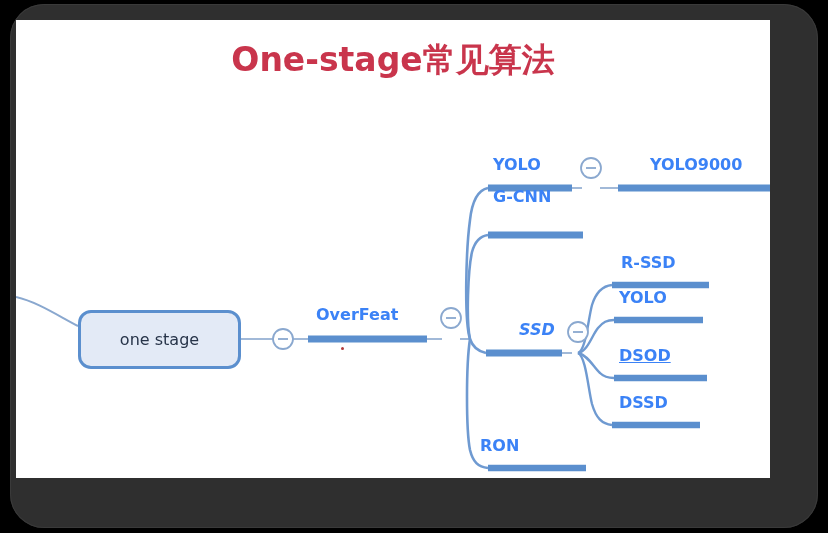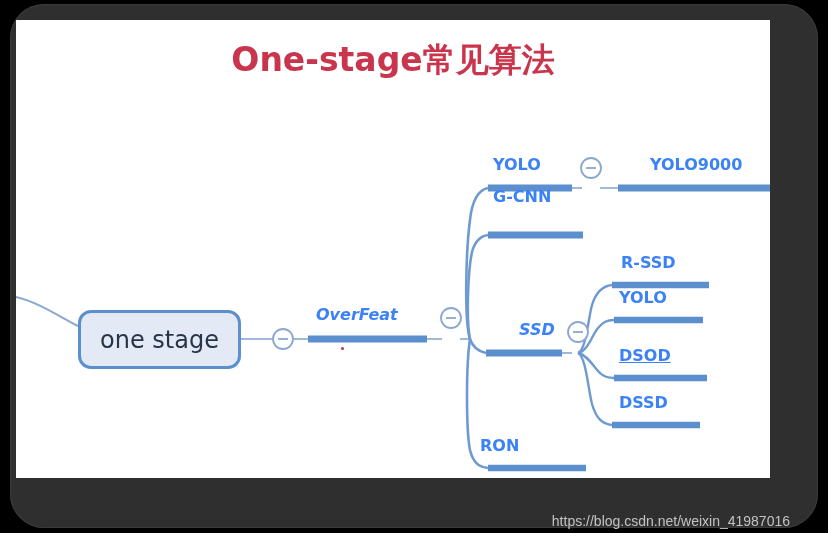--- a/index.html
+++ b/index.html
@@ -100,21 +100,21 @@
   #root-node .root-text {
     position: absolute;
     left: 0;
     top: 0;
     width: 100%;
     height: 100%;
     display: flex;
     align-items: center;
     justify-content: center;
     font-family: "DejaVu Sans", "Liberation Sans", sans-serif;
-    font-size: 24px;
+    font-size: 16px;
     color: #273449;
     white-space: nowrap;
   }
 
   .red-dot {
     position: absolute;
     width: 3px;
     height: 3px;
     background: #b23b3b;
     border-radius: 50%;
@@ -198,21 +198,21 @@
         <g>
           <circle cx="562" cy="312" r="10" fill="#ffffff" stroke="#8aa8cf" stroke-width="1.8"></circle>
           <line x1="557" y1="312" x2="567" y2="312" stroke="#8aa8cf" stroke-width="1.8"></line>
         </g>
       </svg>
 
       <div id="root-node">
         <div class="root-text">one stage</div>
       </div>
 
-      <div class="node-label" style="left:300px; top:285px;font-style:italic;">OverFeat</div>
+      <div class="node-label" style="left:300px; top:285px;">OverFeat</div>
 
       <div class="node-label" style="left:477px; top:135px;">YOLO</div>
 
       <div class="node-label" style="left:634px; top:135px;">YOLO9000</div>
 
       <div class="node-label" style="left:477px; top:167px;">G-CNN</div>
 
       <div class="node-label" style="left:503px; top:300px;font-style:italic;">SSD</div>
 
       <div class="node-label" style="left:605px; top:233px;">R-SSD</div>
@@ -223,15 +223,14 @@
 
       <div class="node-label" style="left:603px; top:373px;">DSSD</div>
 
       <div class="node-label" style="left:464px; top:416px;">RON</div>
 
       <div class="red-dot" style="left:325px; top:327px;"></div>
 
     </div>
   </div>
 
-  <div id="watermark">https://blog.csdn.net/weixin_41987016</div>
 
 </div>
 
 </body></html>

